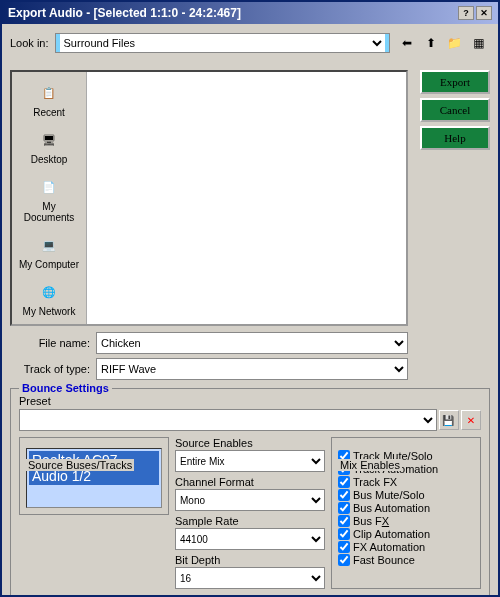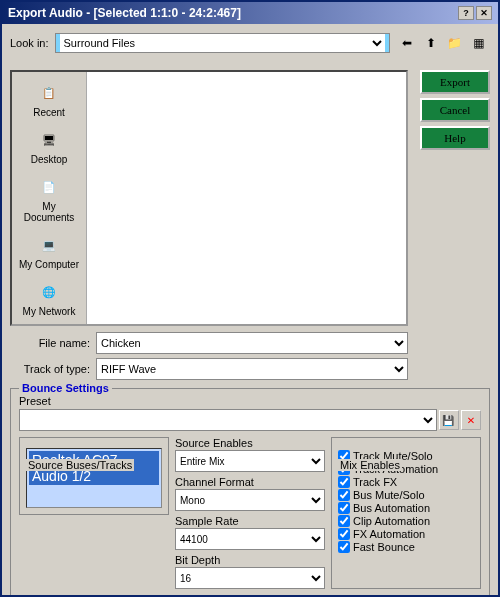--- a/index.html
+++ b/index.html
@@ -429,20 +429,24 @@
             <div class="mix-item">
               <input type="checkbox" checked="" style="">
               <span>Bus Mute/Solo</span>
             </div>
             <div class="mix-item">
               <input type="checkbox" checked="" style="">
               <span>Bus Automation</span>
             </div>
             <div class="mix-item">
               <input type="checkbox" checked="" style="">
+              <span>Bus F<u>X</u></span>
+            </div>
+            <div class="mix-item">
+              <input type="checkbox" checked="" style="">
               <span>Clip Automation</span>
             </div>
             <div class="mix-item">
               <input type="checkbox" checked="" style="">
               <span>FX Automation</span>
             </div>
             <div class="mix-item">
               <input type="checkbox" checked="" style="">
               <span>Fast Bounce</span>
             </div>

